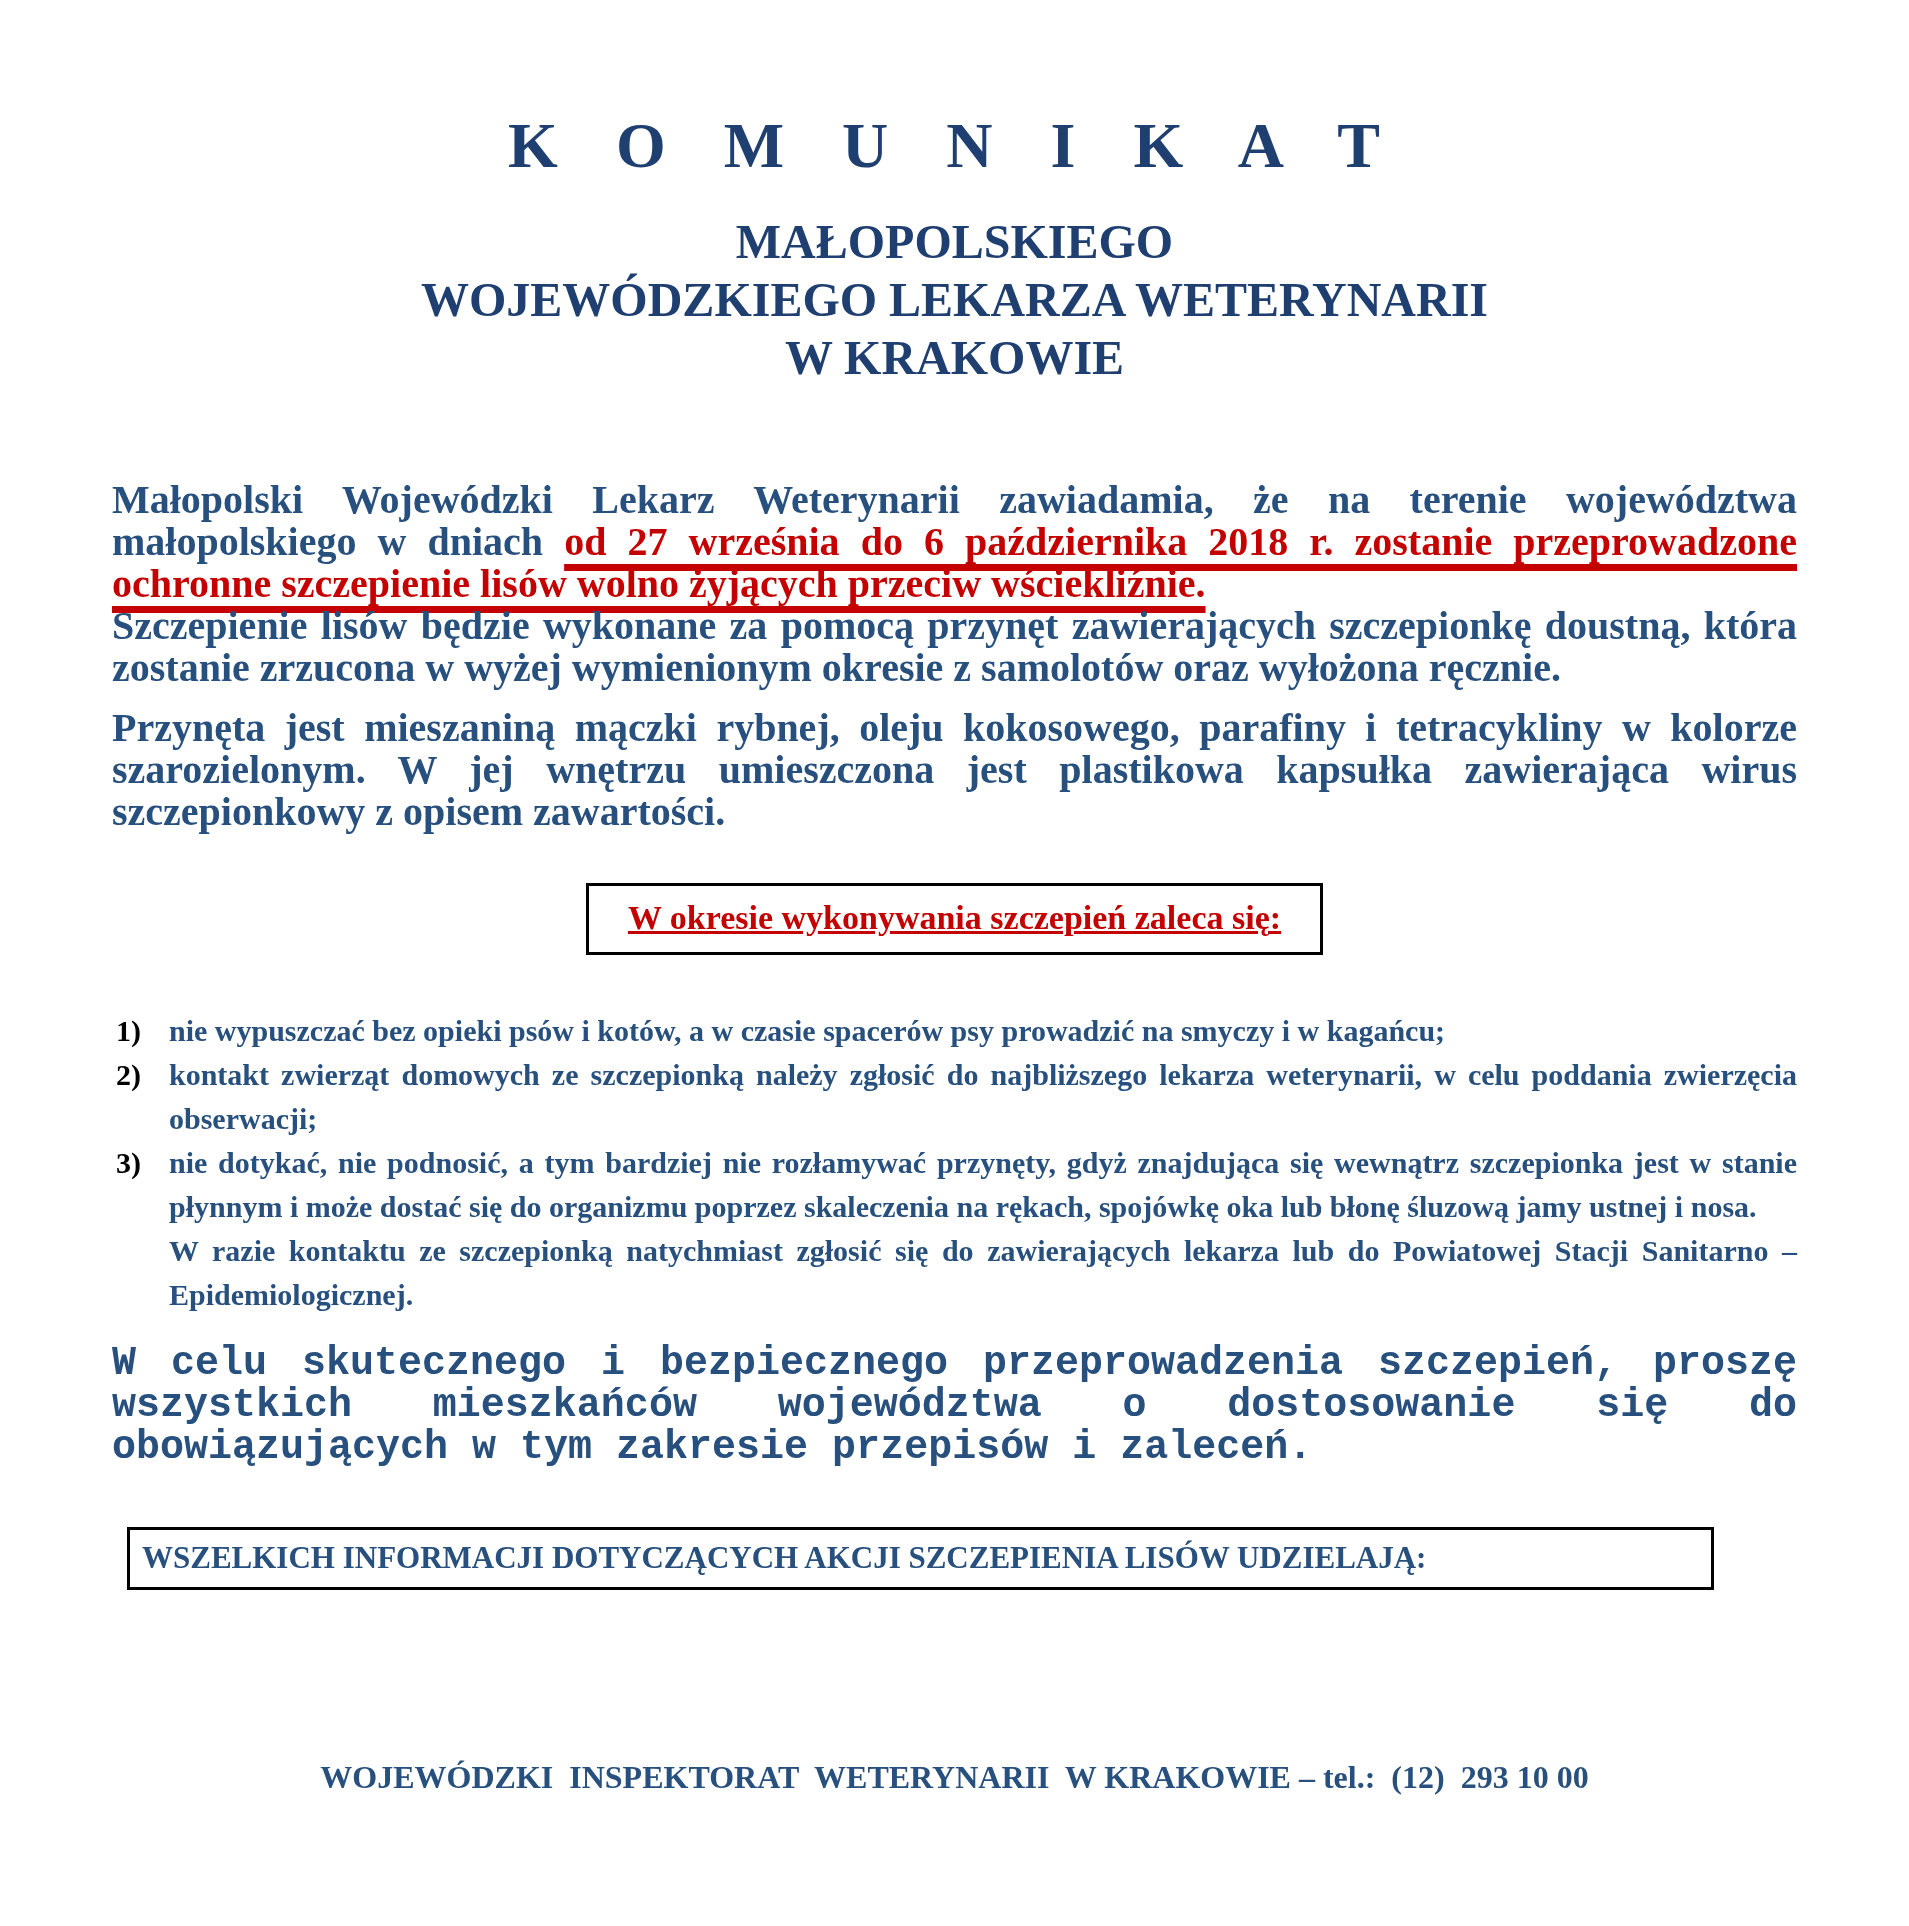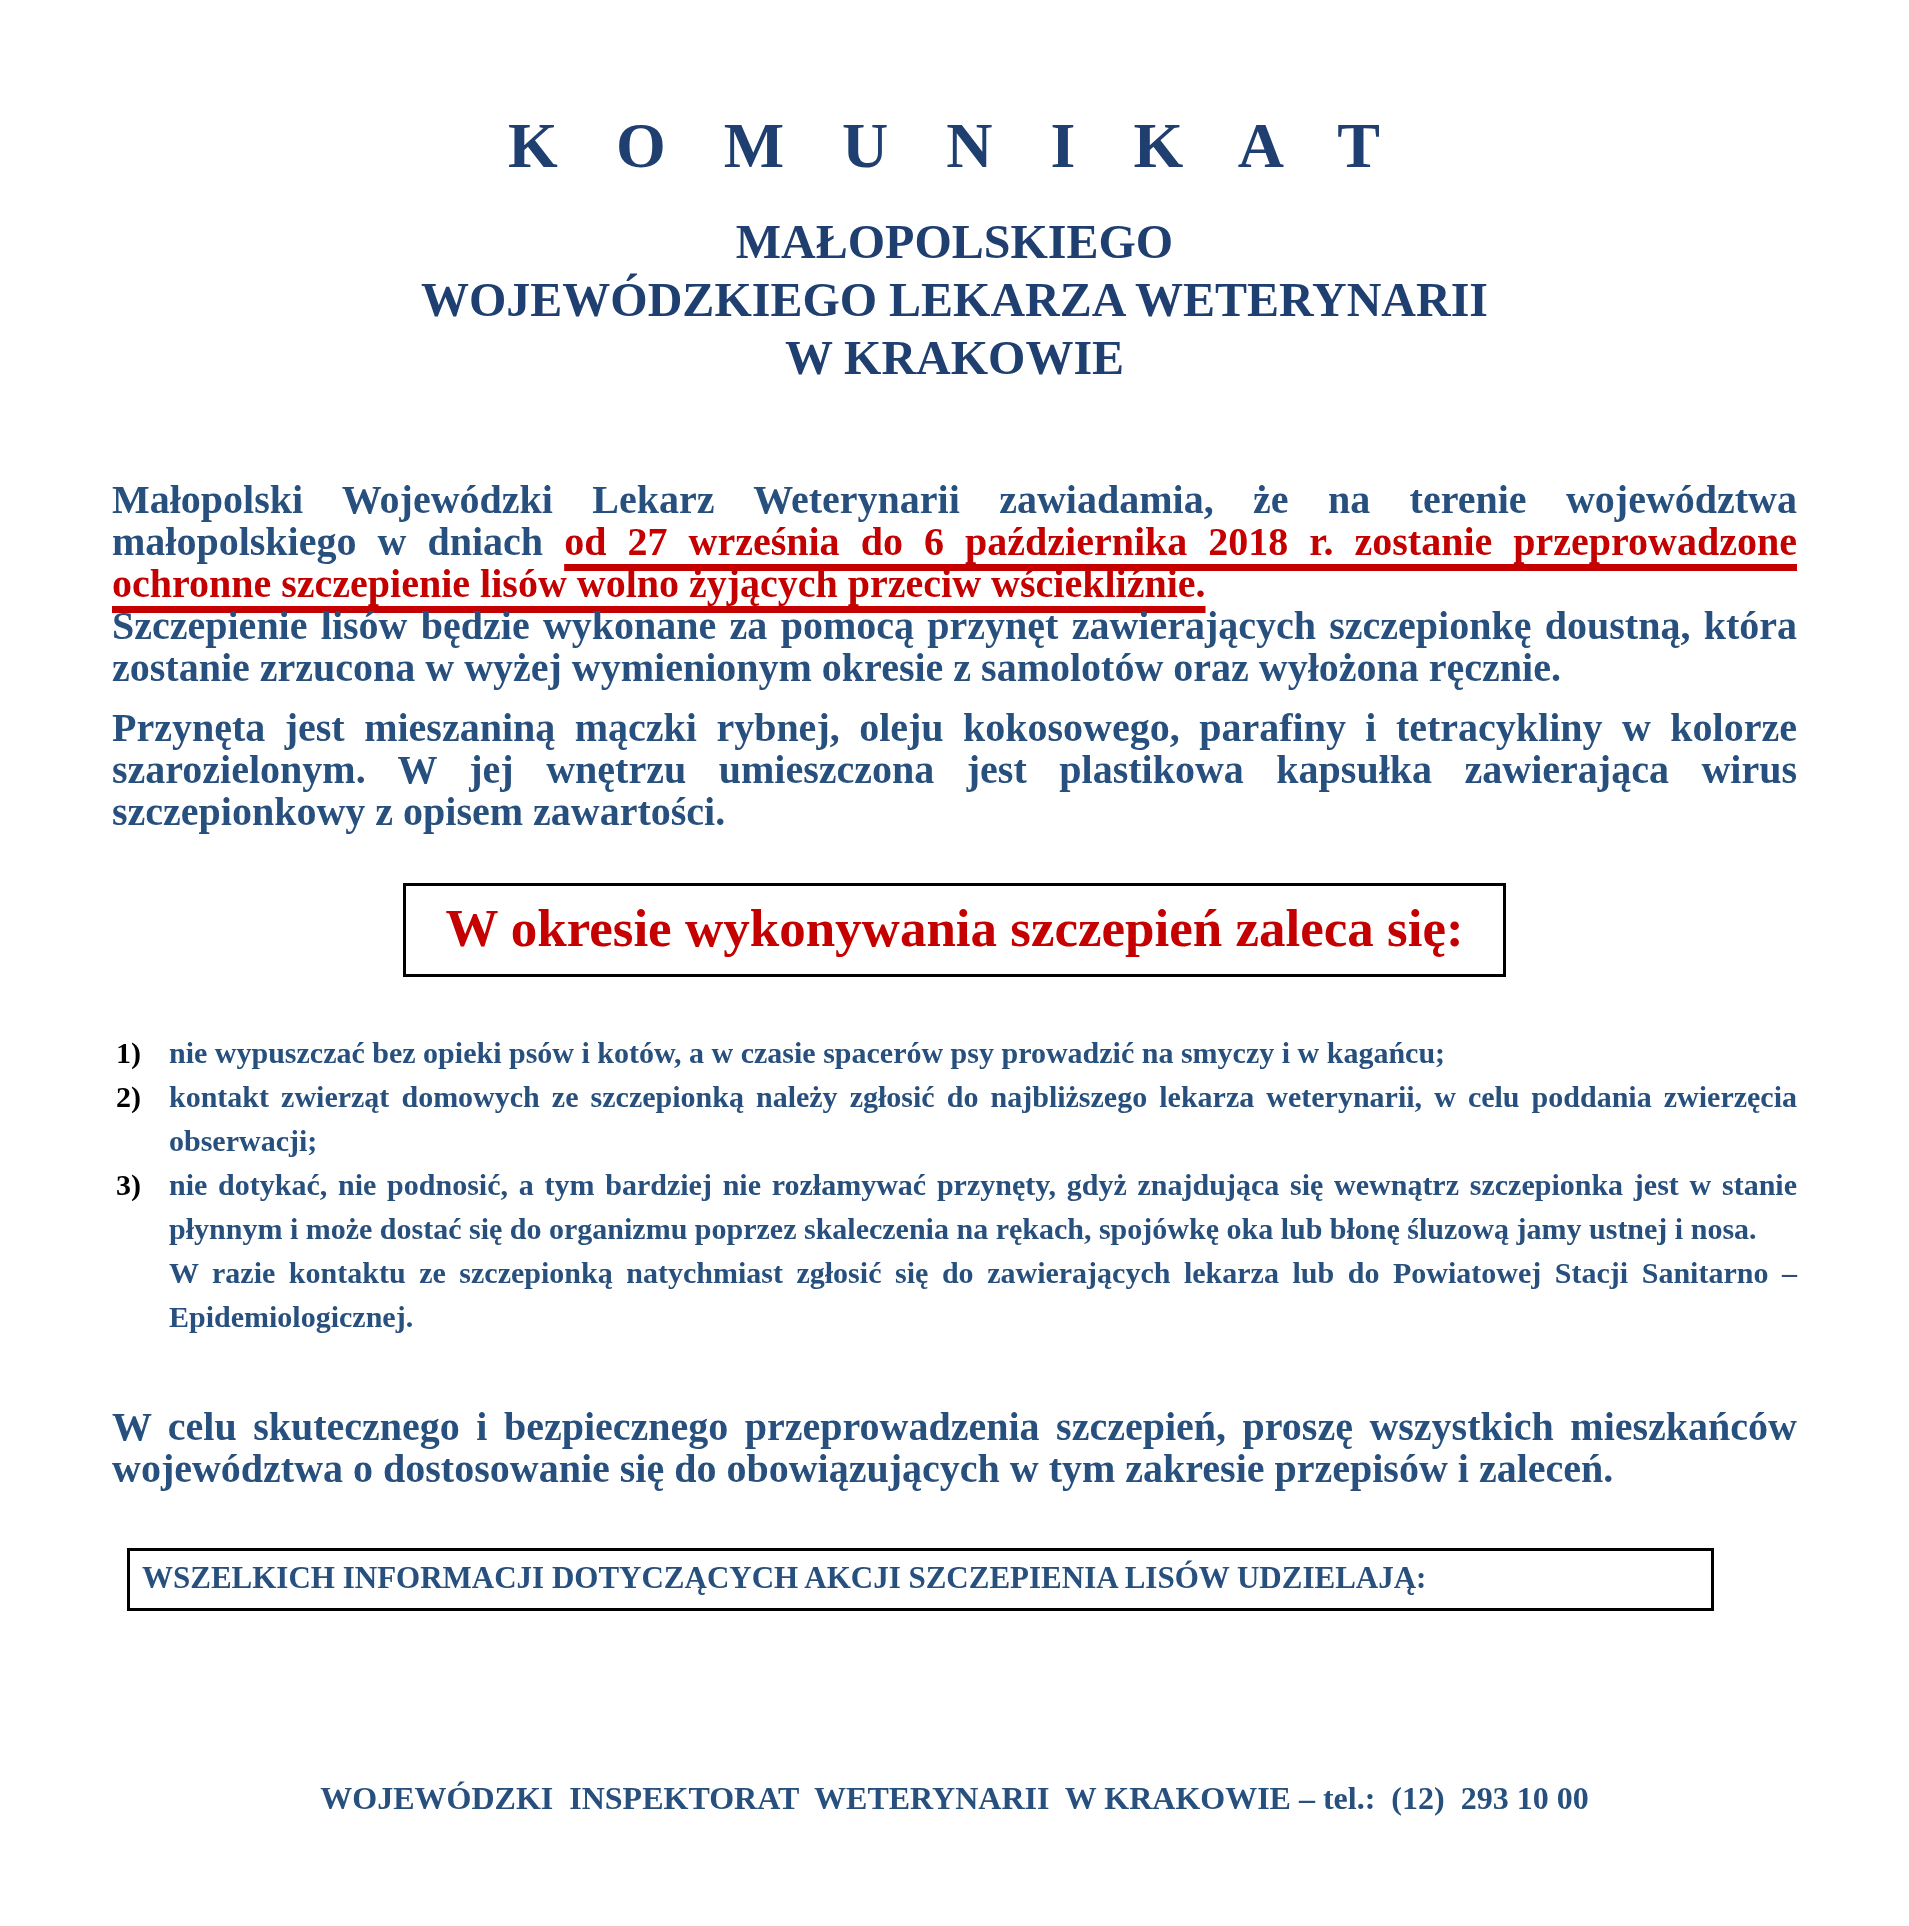--- a/index.html
+++ b/index.html
@@ -49,37 +49,38 @@
     text-decoration-thickness:7px;
     text-underline-offset:9.2px;
   }
 
   .redbox-wrap{margin-top:50px;text-align:center;}
   .redbox{
     display:inline-block;
     border:3.5px solid var(--black);
     padding:11.6px 39px 15.4px 39px;
     color:var(--red);
-    font-size:53px;
+    font-size:34px;
     line-height:1.15;
     white-space:nowrap;
+    text-decoration:underline;
   }
 
   .reco-list{margin-top:54px;}
   .reco-item{
     display:grid;
     grid-template-columns:57px 1fr;
     font-size:30px;
     line-height:44px;
   }
   .reco-num{color:var(--black);padding-left:3.9px;}
   .reco-text{text-align:justify;}
   .reco-cont{text-align:justify;}
 
-  .para-closing{margin-top:67px;}
+  .para-closing{margin-top:26px;font-family:Liberation Mono, monospace;}
 
   .infobox{
     margin:58px 83px 0 15.4px;
     border:3.9px solid var(--black);
     padding:8.5px 11.6px 11.6px 11.6px;
     font-size:31px;
     line-height:1.2;
     color:var(--blue);
   }
 

